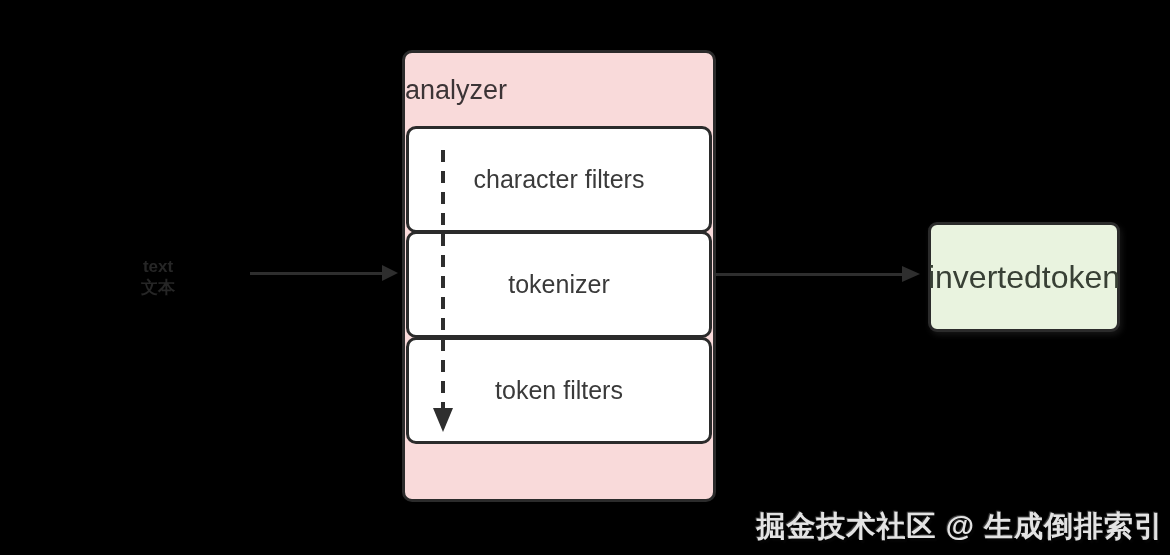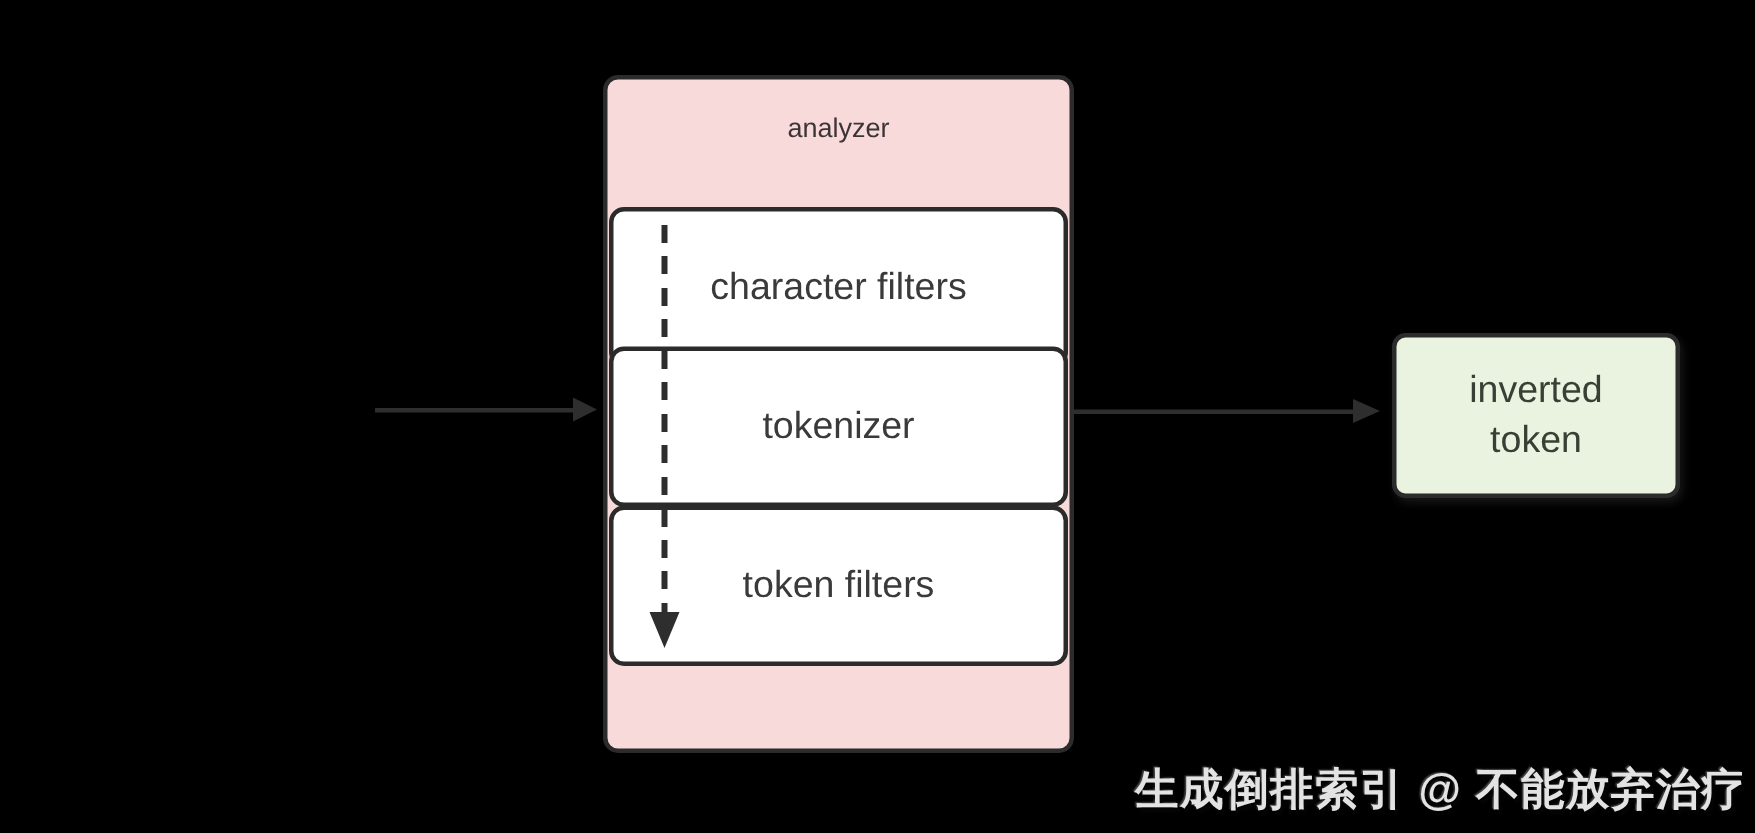--- a/index.html
+++ b/index.html
@@ -22,29 +22,29 @@
 
   
   .analyzer-box{
     position:absolute;left:402px;top:50px;width:308px;height:446px;
     background:var(--pink);
     border:3px solid var(--border);
     border-radius:10px;
   }
   .analyzer-title{
     position:absolute;left:0;top:22px;width:100%;
-    text-align:center;font-size:18px;color:var(--title-text);
+    font-size:27px;color:var(--title-text);
   }
   .stage{
     position:absolute;left:1px;width:300px;height:101px;
     background:#ffffff;border:3px solid var(--border);border-radius:10px;
     display:flex;align-items:center;justify-content:center;
     font-size:25px;color:var(--box-text);
   }
-  .stage-1{top:85px;}
+  .stage-1{top:73px;}
   .stage-2{top:178px;}
   .stage-3{top:284px;}
 
   
   .flow-arrow-line{
     position:absolute;left:441px;top:150px;width:4px;height:258px;
     background:repeating-linear-gradient(to bottom,var(--arrow) 0 12px,transparent 12px 21px);
   }
   .flow-arrow-head{
     position:absolute;left:433px;top:408px;width:0;height:0;
@@ -81,37 +81,41 @@
     border-top:8.5px solid transparent;border-bottom:8.5px solid transparent;
     border-left:18px solid var(--arrow);
   }
 
   
   .result-box{
     position:absolute;left:928px;top:222px;width:186px;height:104px;
     background:var(--green);
     border:3px solid var(--border);border-radius:9px;
     box-shadow:2px 3px 6px rgba(40,40,40,0.55);
-    display:flex;flex-direction:column;align-items:center;justify-content:center;
-    font-size:25px;line-height:33px;color:#384035;text-align:right;
+    display:flex;flex-direction:row;align-items:center;justify-content:center;
+    font-size:32px;line-height:33px;color:#384035;text-align:right;
   }
 
   
   .watermark{
     position:absolute;right:6px;bottom:8px;
     font-size:29px;font-weight:bold;letter-spacing:1px;
     color:#e3e3e3;
     text-shadow:2px 3px 2px #050505, -1px -1px 1px #4a4a4a;
   }
 </style>
 </head>
 <body>
 
 <div class="canvas">
 
+  <div class="input-label">
+    <div>text</div>
+    <div>文本</div>
+  </div>
 
   <div class="input-arrow-line"></div>
   <div class="input-arrow-head"></div>
 
   <div class="analyzer-box">
     <div class="analyzer-title">analyzer</div>
 
     <div class="stage stage-1">
       <span>character filters</span>
     </div>
@@ -128,15 +132,15 @@
 
 
   <div class="output-arrow-line"></div>
   <div class="output-arrow-head"></div>
 
   <div class="result-box">
     <div>inverted</div>
     <div>token</div>
   </div>
 
-  <div class="watermark">生成倒排索引 @ 不能放弃治疗</div>
+  <div class="watermark">掘金技术社区 @ 生成倒排索引</div>
 
 </div>
 
 </body></html>

